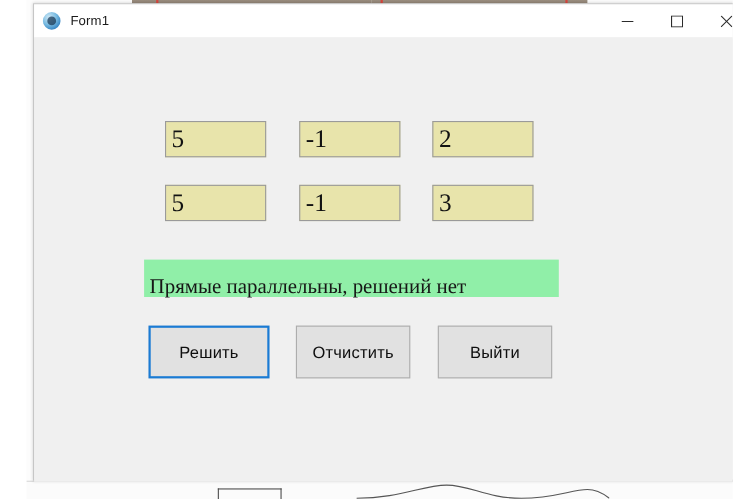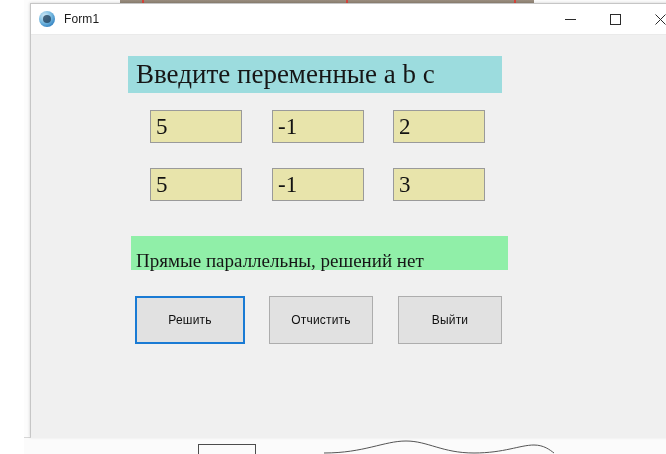--- a/index.html
+++ b/index.html
@@ -180,21 +180,21 @@
 
   .btn {
     position: absolute;
     height: 48px;
     background: #e1e1e1;
     border: 1px solid #adadad;
     box-sizing: border-box;
     display: flex;
     align-items: center;
     justify-content: center;
-    font-size: 12px;
+    font-size: 15px;
     color: #0f0f0f;
     letter-spacing: .2px;
   }
   .btn.focused {
     border: 2px solid #1a7bd4;
     background: #e1e1e1;
   }
 </style>
 </head>
 <body>
@@ -234,23 +234,20 @@
           <svg width="11" height="11" viewBox="0 0 11 11">
               <line x1="0.5" y1="0.5" x2="10.5" y2="10.5" stroke="#2b2b2b" stroke-width="1"></line>
               <line x1="10.5" y1="0.5" x2="0.5" y2="10.5" stroke="#2b2b2b" stroke-width="1"></line>
             </svg>
         </div>
       </div>
     </div>
 
     <div class="client">
 
-      <div class="banner">
-        <span class="banner-text">Введите переменные a b c</span>
-      </div>
 
       <div class="tbox" style="left:119px; top:75px; width:92px;">
         <span class="tbox-val">5</span>
       </div>
       <div class="tbox" style="left:241px; top:75px; width:92px;">
         <span class="tbox-val">-1</span>
       </div>
       <div class="tbox" style="left:362px; top:75px; width:92px;">
         <span class="tbox-val">2</span>
       </div>

